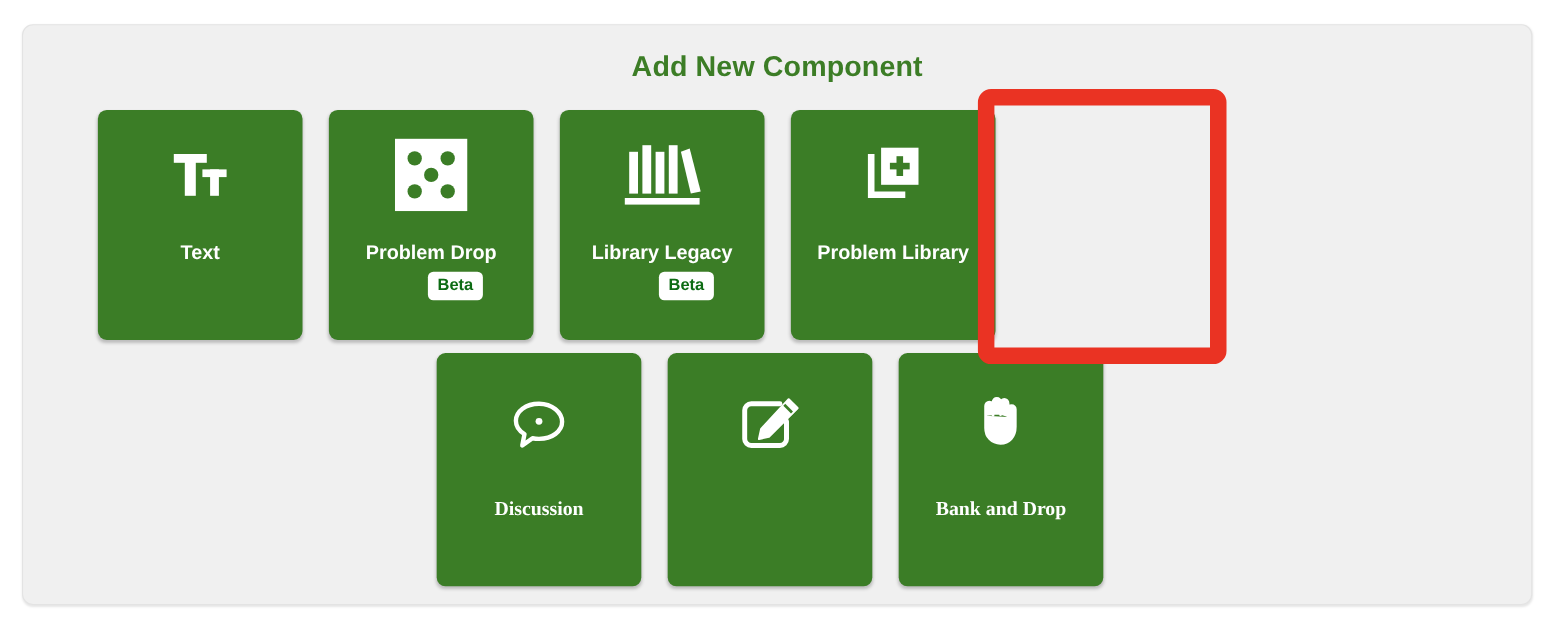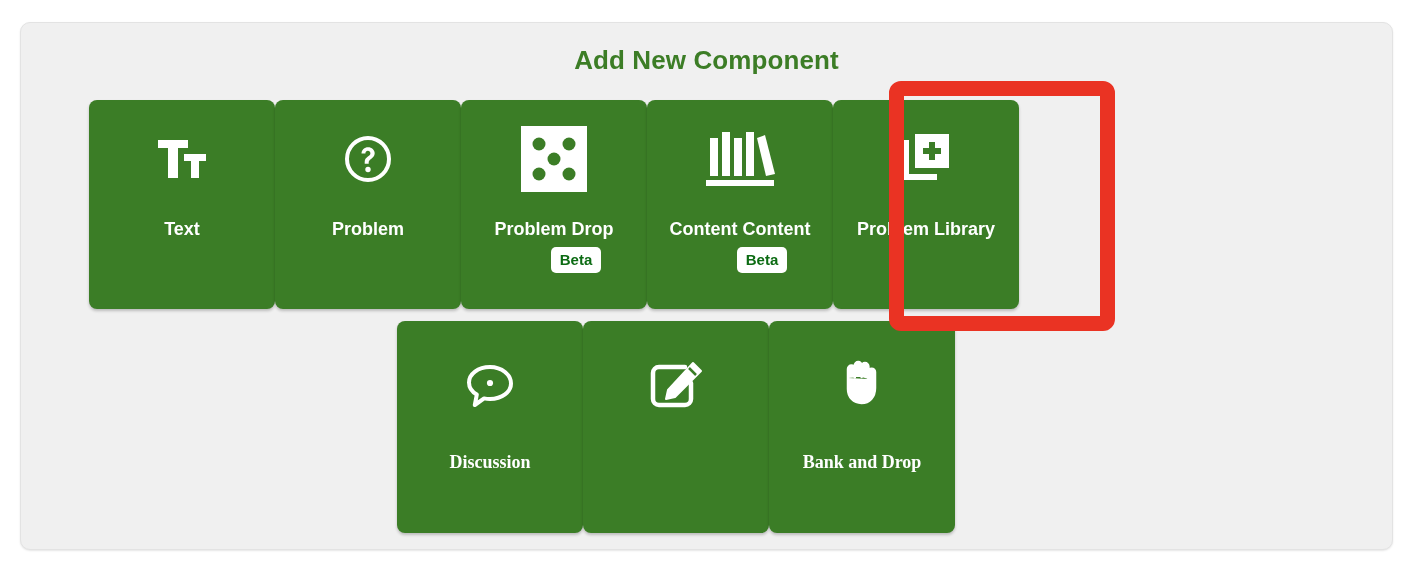--- a/index.html
+++ b/index.html
@@ -41,20 +41,21 @@
     font-size: 26px;
     font-weight: 700;
     color: #3c7d26;
     letter-spacing: 0.1px;
   }
 
   
   .row {
     position: absolute;
     display: flex;
+    gap: 24px;
   }
   .row-1 { left: 68px;  top: 77px; }
   .row-2 { left: 376px; top: 298px; }
 
   
   .comp-btn {
     position: relative;
     width: 186px;
     height: 209px;
     background: #3b7d26;
@@ -138,30 +139,20 @@
             <rect x="2" y="4" width="30" height="8" fill="#fff"></rect>
             <rect x="12" y="4" width="10" height="38" fill="#fff"></rect>
             <rect x="28" y="18" width="22" height="7" fill="#fff"></rect>
             <rect x="35" y="18" width="8" height="24" fill="#fff"></rect>
           </svg>
         </span>
         <span class="comp-label">Text</span>
       </button>
 
 
-      <button class="comp-btn">
-        <span class="icon-wrap">
-          <svg width="48" height="48" viewBox="0 0 48 48">
-            <circle cx="24" cy="24" r="21" fill="none" stroke="#fff" stroke-width="4"></circle>
-            <path d="M17.5 18.5c0-3.6 3-6.3 6.6-6.3 3.7 0 6.6 2.6 6.6 6.1 0 2.8-1.6 4.2-3.6 5.6-1.7 1.2-2.4 2-2.4 3.6v1.2h-4v-1.6c0-2.6 1.1-4 3.2-5.5 1.7-1.2 2.5-1.9 2.5-3.3 0-1.5-1.1-2.5-2.5-2.5s-2.5 1-2.5 2.7z" fill="#fff"></path>
-            <circle cx="24" cy="34.5" r="2.7" fill="#fff"></circle>
-          </svg>
-        </span>
-        <span class="comp-label">Problem</span>
-      </button>
 
       <button class="comp-btn">
         <span class="icon-wrap">
           <svg width="66" height="66" viewBox="0 0 66 66">
             <rect x="0" y="0" width="66" height="66" fill="#fff"></rect>
             <circle cx="18" cy="18" r="6.5" fill="#3b7d26"></circle>
             <circle cx="48" cy="18" r="6.5" fill="#3b7d26"></circle>
             <circle cx="33" cy="33" r="6.5" fill="#3b7d26"></circle>
             <circle cx="18" cy="48" r="6.5" fill="#3b7d26"></circle>
             <circle cx="48" cy="48" r="6.5" fill="#3b7d26"></circle>
@@ -175,21 +166,21 @@
         <span class="icon-wrap">
           <svg width="72" height="58" viewBox="0 0 72 58">
             <rect x="6" y="8" width="8" height="38" fill="#fff"></rect>
             <rect x="18" y="2" width="8" height="44" fill="#fff"></rect>
             <rect x="30" y="8" width="8" height="38" fill="#fff"></rect>
             <rect x="42" y="2" width="8" height="44" fill="#fff"></rect>
             <polygon points="53,8 61,5 71,44 62,46" fill="#fff"></polygon>
             <rect x="2" y="50" width="68" height="6" fill="#fff"></rect>
           </svg>
         </span>
-        <span class="comp-label">Content Content</span>
+        <span class="comp-label">Library Legacy</span>
         <span class="beta-badge">Beta</span>
       </button>
 
       <button class="comp-btn">
         <span class="icon-wrap">
           <svg width="50" height="50" viewBox="0 0 50 50">
             <path d="M2 6v40h34v-6H8V6z" fill="#fff"></path>
             <rect x="14" y="0" width="34" height="34" fill="#fff"></rect>
             <rect x="28" y="8" width="6" height="18" fill="#3b7d26"></rect>
             <rect x="22" y="14" width="18" height="6" fill="#3b7d26"></rect>

